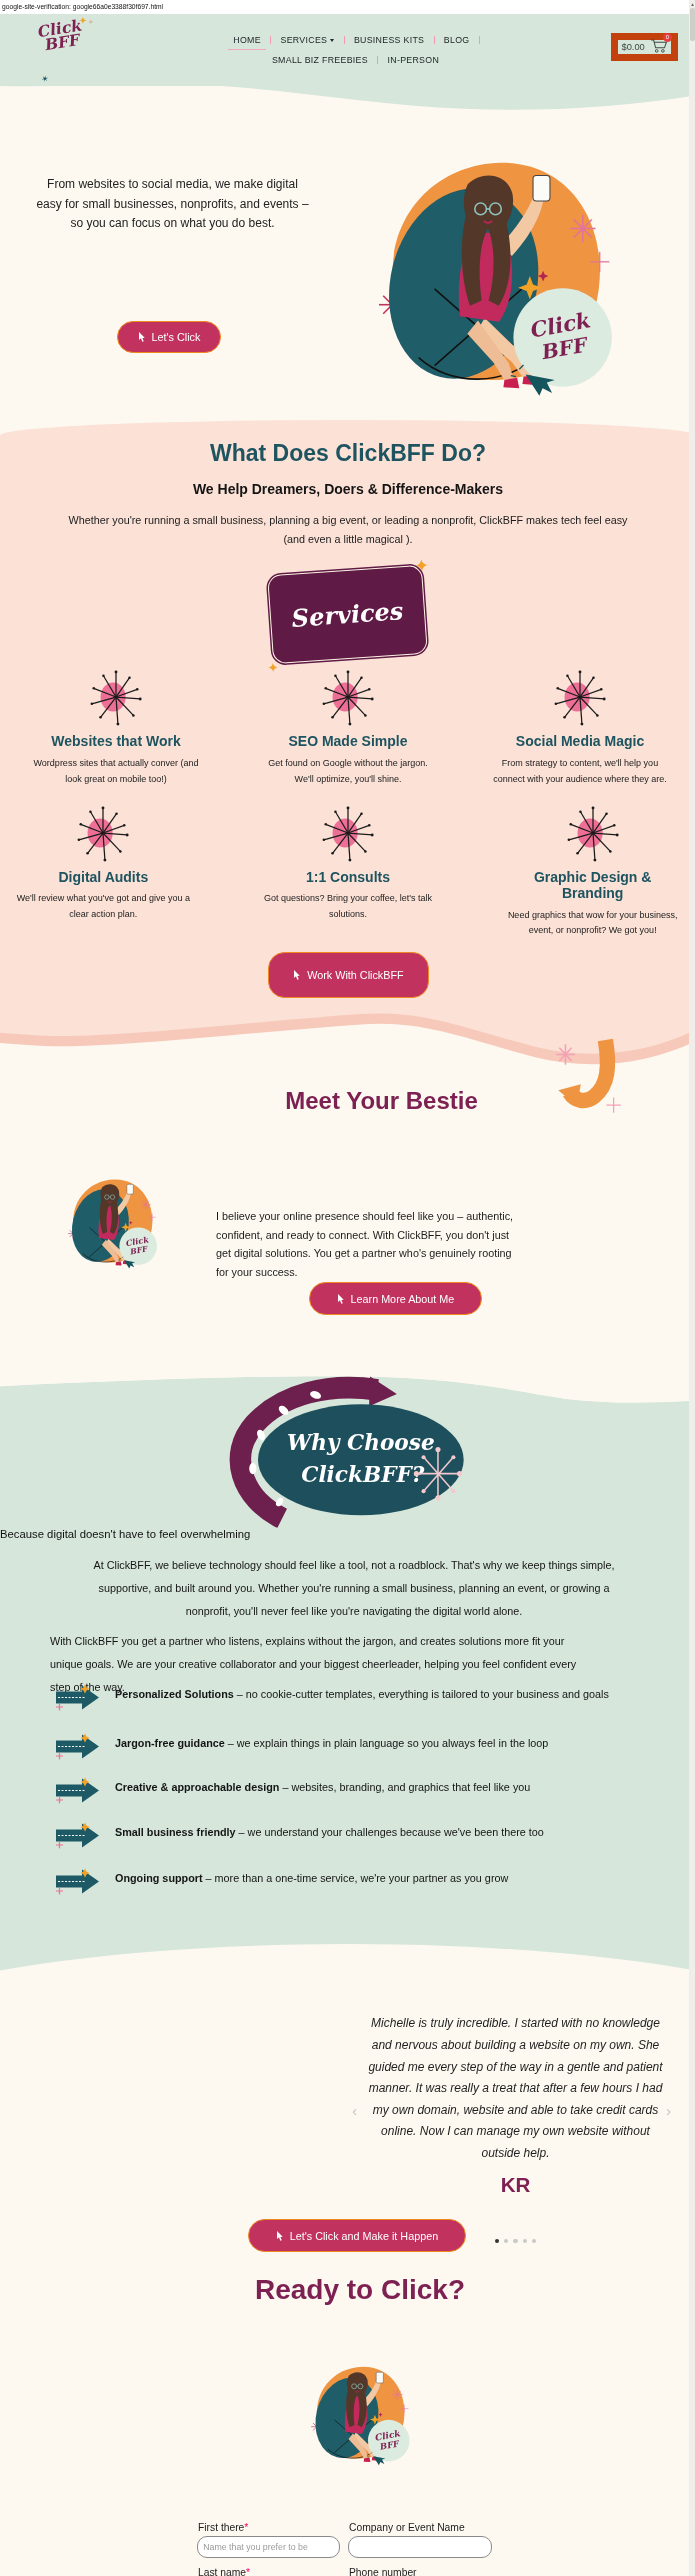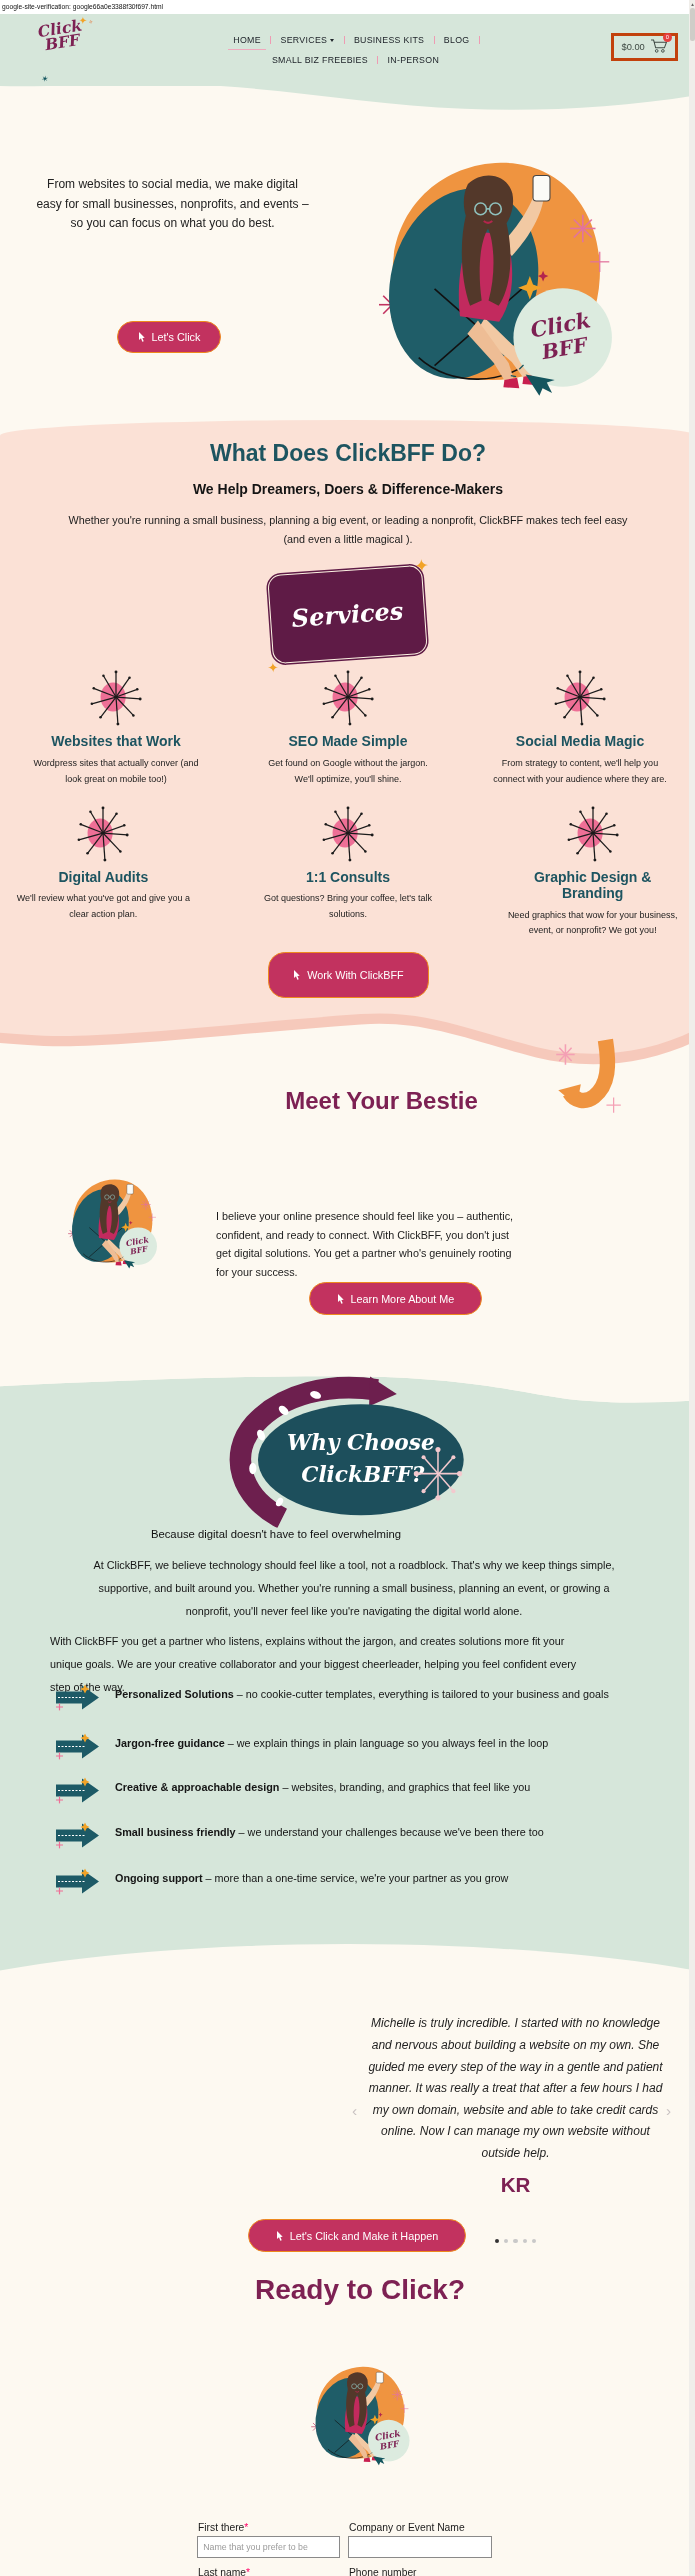--- a/index.html
+++ b/index.html
@@ -17,21 +17,21 @@
   .logo-l2 { display:block; font-family:"DejaVu Serif", serif; font-style:italic; font-weight:bold; color:#7d2153; font-size:15.5px; line-height:13.4px; margin-left:8.2px; }
   .logo-sparkle { position:absolute; right:3.1px; top:-4.1px; color:#f2a327; font-size:10.3px; transform:rotate(10deg); }
   .logo-sparkle2 { position:absolute; right:-2.1px; top:2.1px; color:#e8641f; font-size:5.7px; }
   .logo-cursor { position:absolute; left:-1px; bottom:-2.1px; color:#14555e; font-size:8.8px; transform:rotate(-35deg); }
   nav { position:absolute; left:134px; top:19.6px; width:443px; text-align:center; }
   .nav-row { display:flex; justify-content:center; align-items:center; gap:7.2px; margin-bottom:8.2px; }
   .nav-item { font-size:8.8px; letter-spacing:0.3px; color:#20252b; cursor:pointer; position:relative; padding:1px 2.1px; }
   .nav-item.active::after { content:""; position:absolute; left:-3.1px; right:-3.1px; bottom:-4.1px; height:1.5px; background:#f0a9bc; }
   .nav-sep { width:1px; height:8.2px; background:#ef9bb3; }
   .caret { display:inline-block; width:0; height:0; border-left:2.6px solid transparent; border-right:2.6px solid transparent; border-top:3.1px solid #20252b; margin-left:3.1px; vertical-align:middle; }
-  .cart { position:absolute; right:18px; top:18.5px; width:67px; height:28px; border:3px solid #c2410c; display:flex; align-items:center; justify-content:center; gap:5.2px; cursor:pointer; }
+  .cart { position:absolute; right:18px; top:18.5px; width:67px; height:28px; border:7px solid #c2410c; display:flex; align-items:center; justify-content:center; gap:5.2px; cursor:pointer; }
   .cart-amount { font-size:9.3px; color:#3f4a44; }
   .cart-icon { position:relative; }
   .cart-badge { position:absolute; right:-4.6px; top:-5.2px; background:#e53e3e; color:#fff; border-radius:50%; width:9.3px; height:9.3px; font-size:5.7px; line-height:9.3px; text-align:center; }
 
   
   .wave-block { position:relative; line-height:0; }
   .wave-block svg { display:block; }
 
   
   .hero { position:relative; height:303px; background:#fdf9f1; }
@@ -66,21 +66,21 @@
   .bestie-title { position:absolute; left:222px; top:9.3px; width:319px; text-align:center; font-size:24px; font-weight:800; color:#7d2153; }
   .bestie-p { position:absolute; left:216px; width:340px; font-size:10.8px; line-height:18.5px; color:#1c1c1c; white-space:pre-line; }
   .bestie-p1 { top:49px; }
   .bestie-p2 { top:130px; }
   .bestie-illus { position:absolute; left:54px; top:90px; width:111px; height:103px; }
   .bestie-cta { position:absolute; left:309px; top:205px; width:173px; height:33px; font-size:10.8px; }
 
   
   .why { position:relative; height:538px; background:#d6e6da; }
   .why-badge { position:absolute; left:223px; top:-31px; width:252px; height:155px; }
-  .why-tag { position:absolute; left:0; top:124px; width:552px; text-align:center; font-size:11.3px; color:#111; }
+  .why-tag { position:absolute; left:0; top:124px; width:552px; text-align:left; font-size:11.3px; color:#111; }
   .why-p { position:absolute; left:50px; width:608px; font-size:10.8px; line-height:23px; color:#151515; white-space:pre-line; }
   .why-p1 { top:150px;text-align:center; }
   .why-p2 { top:226px; }
   .bullet-row { position:absolute; left:56px; width:608px; }
   .bullet-ic { position:absolute; left:0; top:-2.1px; width:45px; height:27px; }
   .bullet-tx { position:absolute; left:59px; top:0; width:546px; font-size:10.8px; line-height:17px; color:#151515; }
   .bullet-tx b { font-weight:800; }
 
   .dome2 { position:relative; height:67px; background:#d6e6da; overflow:hidden; }
   .dome2 svg { display:block; }
@@ -95,21 +95,21 @@
   .dots { position:absolute; left:361px; top:230px; width:309px; display:flex; justify-content:center; gap:5.2px; }
   .dot { width:4.1px; height:4.1px; border-radius:50%; background:#c9c9c9; cursor:pointer; }
   .dot.active { background:#333; }
   .banner-cta { position:absolute; left:248px; top:210px; width:218px; height:33px; font-size:10.8px; }
   .ready-title { position:absolute; left:0; top:265px; width:696px; text-align:center; font-size:28px; font-weight:800; color:#7d2153;padding-left:24px; }
   .ready-illus { position:absolute; left:295px; top:344px; width:124px; height:114px; }
 
   
   .f-label { position:absolute; font-size:10.3px; color:#1b1b1b; }
   .req { color:#f06; }
-  .f-input { position:absolute; height:21.6px; border:0.5px solid #8a8a8a; border-radius:0; background:#fff; font-size:8.8px; color:#333; padding:0 5.2px; font-family:"Liberation Sans",sans-serif; }
+  .f-input { position:absolute; height:21.6px; border:0.5px solid #8a8a8a; border-radius:10px; background:#fff; font-size:8.8px; color:#333; padding:0 5.2px; font-family:"Liberation Sans",sans-serif; }
   .f-input::placeholder, textarea::placeholder { color:#9b9b9b; }
 
   
   .scrollbar { position:absolute; right:0; top:0; width:7.2px; height:3298px; background:#f0eeea; z-index:70; }
   .sb-arrow { position:absolute; left:0; width:7.2px; text-align:center; font-size:4.6px; color:#636363; }
   .sb-up { top:1.5px; }
   .sb-thumb { position:absolute; left:1px; top:8.2px; width:5.2px; height:33px; background:#cfcdc8; border-radius:2.1px; }
 </style>
 </head>
 <body>

